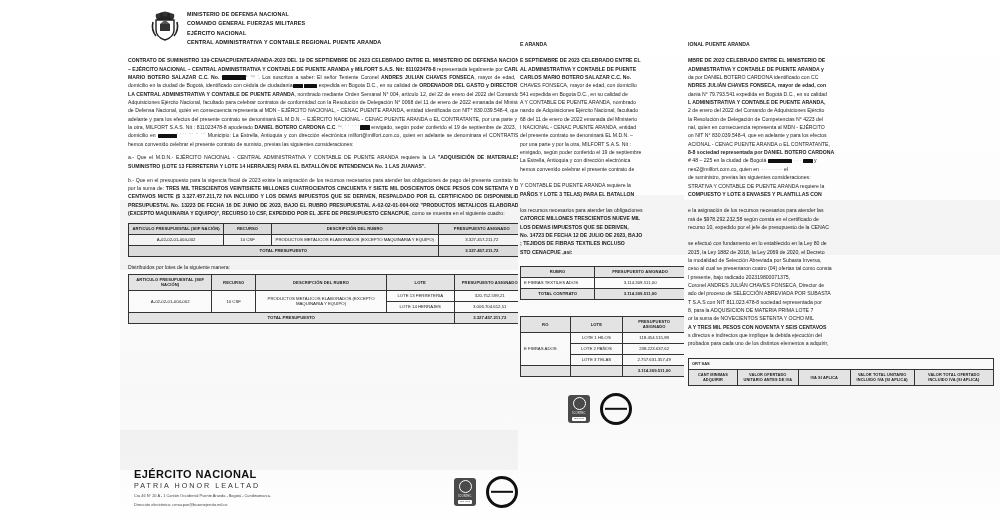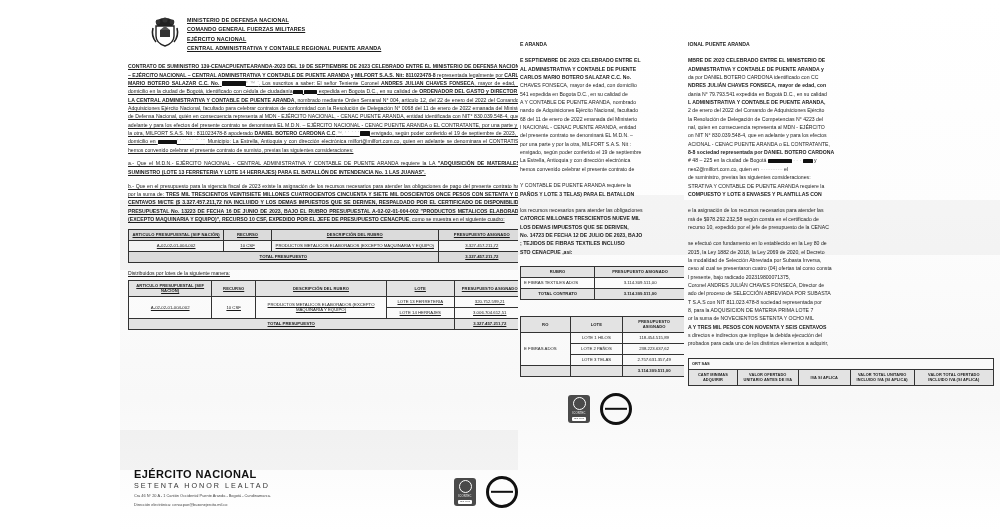--- a/index.html
+++ b/index.html
@@ -15,21 +15,21 @@
 
   .doc{position:absolute;background:#fefefe;overflow:hidden;}
   .doc.scan{
     background:linear-gradient(180deg,#ffffff 0%,#fdfdfd 40%,#f8f8f8 75%,#ffffff 100%);
   }
   
   .band{position:absolute;left:0;right:0;background:rgba(0,0,0,.035);pointer-events:none;}
 
   
   #doc1{left:120px;top:0px;width:412px;height:530px;}
-  #doc1 .inner{padding:8px 6px 0 8px;text-decoration:underline;}
+  #doc1 .inner{padding:2px 6px 0 8px;}
 
   .letterhead{display:flex;align-items:flex-start;gap:7px;margin:6px 0 0 22px;}
   .crest{width:30px;height:34px;flex:none;position:relative;}
   .crest svg{display:block;}
   .lh-lines{font-size:5.4px;line-height:1.72;font-weight:bold;letter-spacing:.15px;color:#111;padding-top:2px;}
 
   .body-text{font-size:5.15px;line-height:1.62;text-align:justify;color:#1c1c1c;margin-top:9px;}
   .body-text p{margin:0 0 5.5px 0;}
   .b{font-weight:bold;}
   .blk{display:inline-block;background:#111;height:4.6px;vertical-align:middle;border-radius:.5px;}.blk.w2{width:10px}.blk.w3{width:13px}.blk.w4{width:24px}.blk.w5{width:19px}
@@ -169,21 +169,21 @@
           <tr>
             <td class="total" colspan="4">TOTAL PRESUPUESTO</td>
             <td class="money total" style="text-align:center">3.327.457.211,72</td>
           </tr>
         </tbody>
       </table>
 
       <div class="footer">
         <div>
           <div class="f-title">EJÉRCITO NACIONAL</div>
-          <div class="f-sub">SETENTA HONOR LEALTAD</div>
+          <div class="f-sub">PATRIA HONOR LEALTAD</div>
           <div class="f-addr">Cra 46 N° 20 A - 1 Cantón Occidental Puente Aranda - Bogotá - Cundinamarca.</div>
           <div class="f-addr">Dirección electrónica: cenacpue@buzonejercito.mil.co</div>
         </div>
         <div class="seals">
           <div>
             <div class="seal-a">
               <div class="ring"></div>
               <div class="cap">ICONTEC</div>
               <div class="tag">ISO 9001</div>
             </div>

